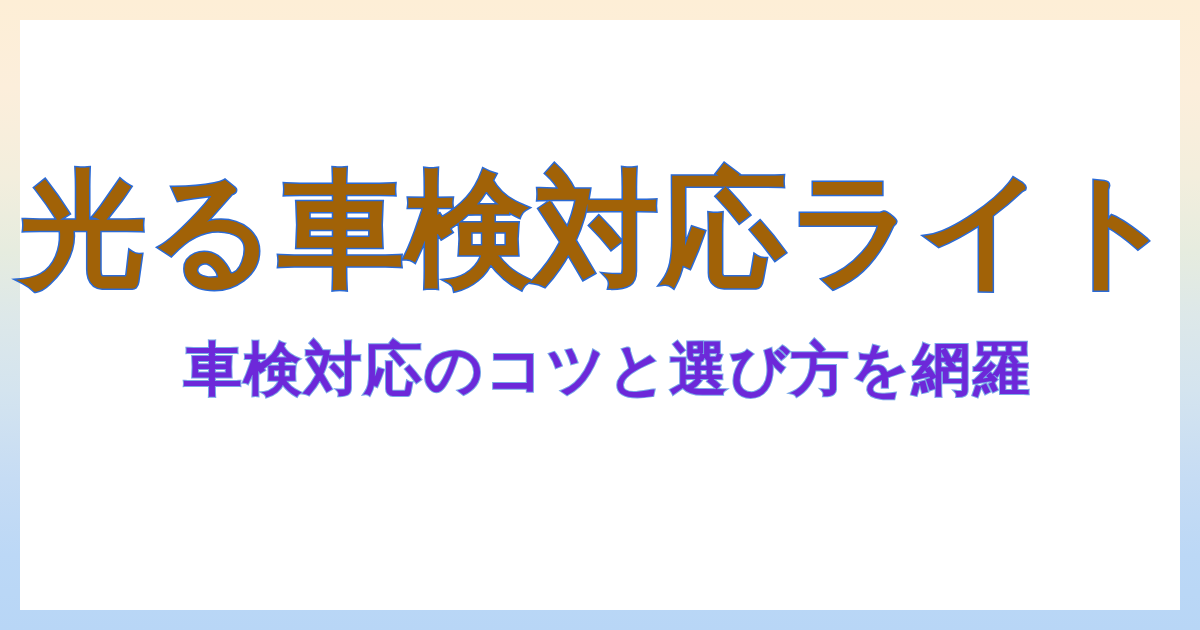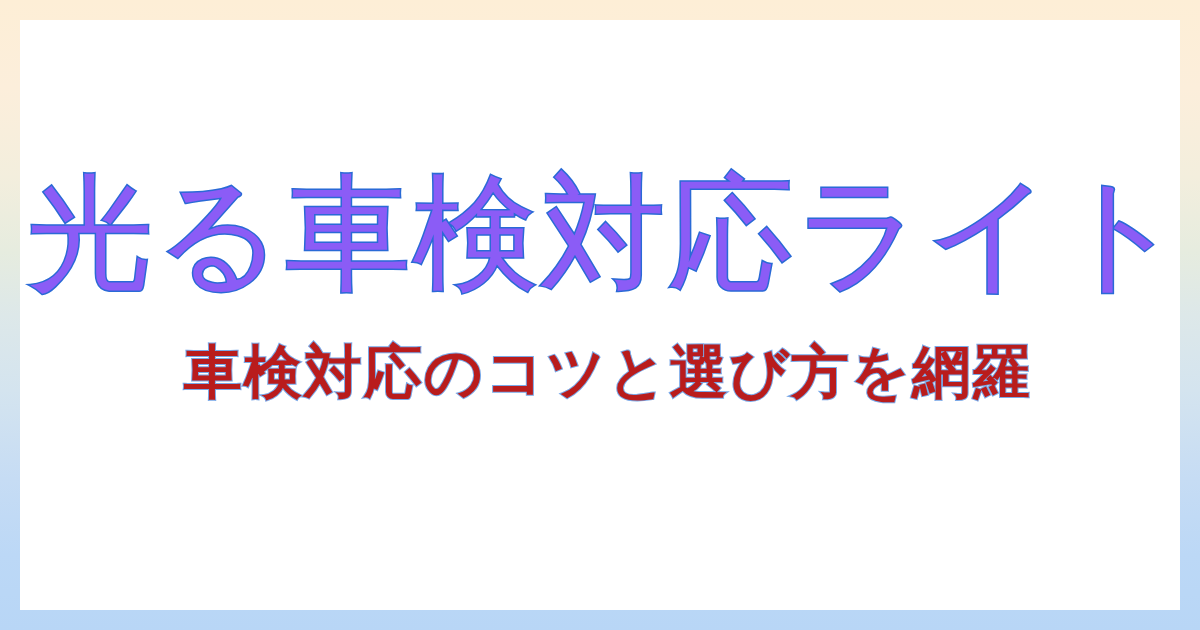--- a/index.html
+++ b/index.html
@@ -47,39 +47,39 @@
     width: 100%;
     text-align: center;
     margin-top: -6px;
   }
 
   #headline-title {
     display: block;
     font-family: "DejaVu Sans", "Liberation Sans", sans-serif;
     font-size: 126px;
     line-height: 1.02;
-    font-weight: 400;
+    font-weight: 700;
     letter-spacing: 0.012em;
-    color: #8b5cf6;
+    color: #a16207;
     -webkit-text-stroke: 3px #2a6ad6;
     paint-order: stroke fill;
     white-space: nowrap;
-    margin: 7px;
+    margin: 0;
     padding: 0;
   }
 
   #headline-subtitle {
     display: block;
     margin-top: 44px;
     font-family: "DejaVu Sans", "Liberation Sans", sans-serif;
     font-size: 58px;
     line-height: 1.05;
     font-weight: 700;
     letter-spacing: 0.035em;
-    color: #b91c1c;
+    color: #6d28d9;
     -webkit-text-stroke: 2px #7aa9e8;
     paint-order: stroke fill;
     white-space: nowrap;
     margin-left: 16px;
   }
 </style>
 </head>
 <body>
 
 <div id="banner-card">

